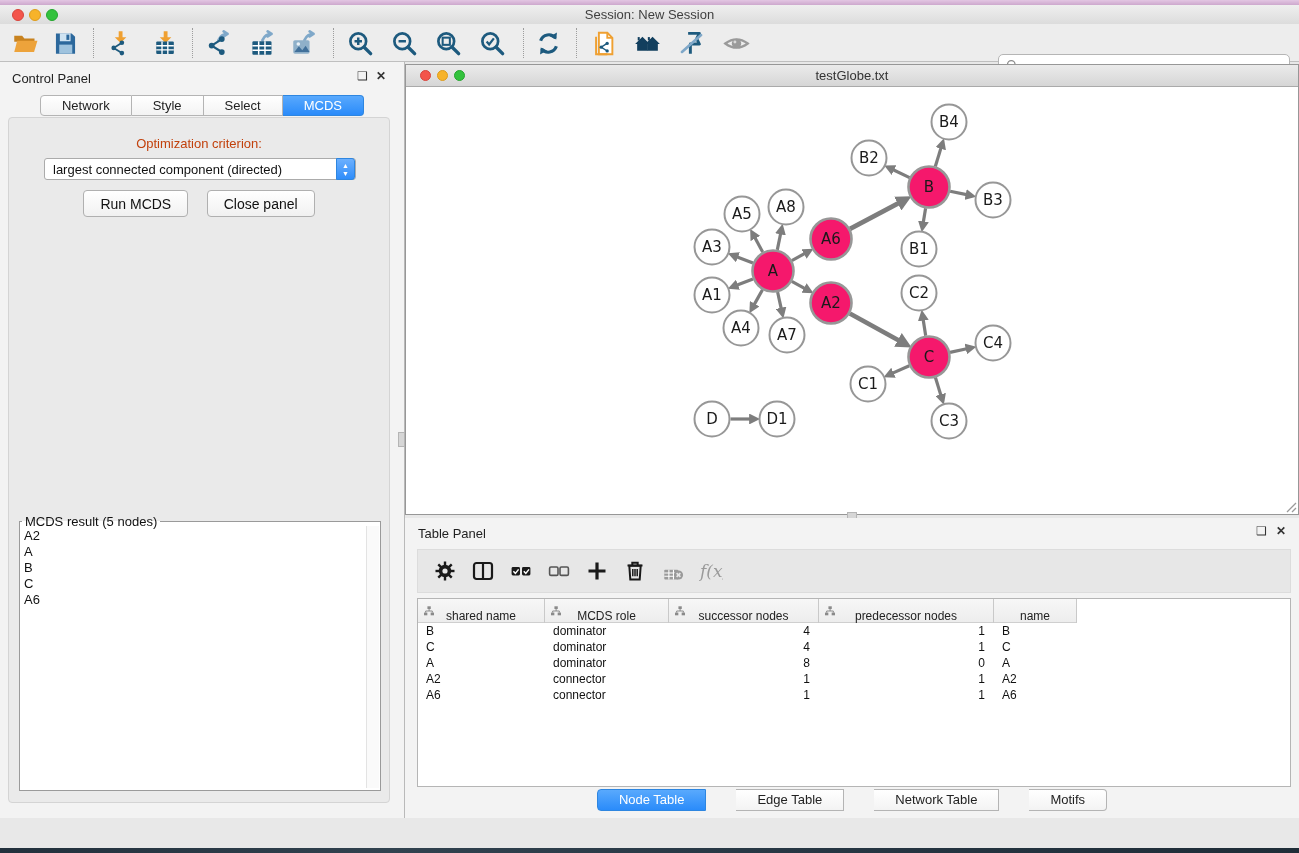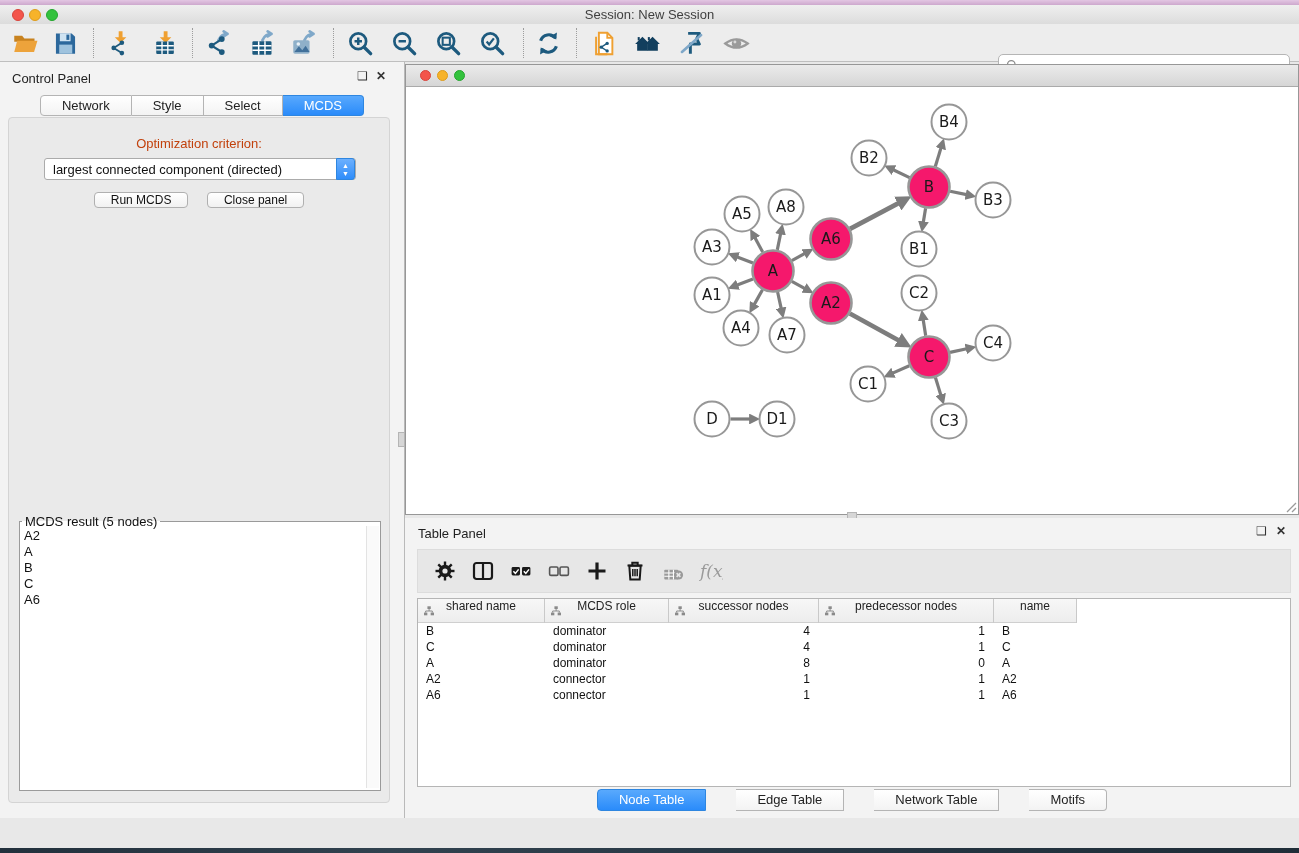--- a/index.html
+++ b/index.html
@@ -45,21 +45,21 @@
   .cp-body { position:absolute; left:8px; top:55px; width:382px; height:686px;
     background:#eaeaea; border:1px solid #d4d4d4; border-radius:4px; }
   .opt-label { position:absolute; left:0; width:100%; top:18px; text-align:center; font-size:13px; color:#c2410c; }
   .criterion { position:absolute; left:35px; top:40px; width:312px; height:22px; background:#fff;
     border:1px solid #ababab; border-radius:3px; cursor:pointer; }
   .criterion .val { position:absolute; left:8px; top:3px; font-size:13px; color:#111; white-space:nowrap; }
   .criterion .stepper { position:absolute; right:0; top:-1px; width:19px; height:22px; border-radius:0 3px 3px 0;
     background:linear-gradient(#6cb0fe,#2f8dfa); color:#fff; font-size:7px; line-height:8px;
     text-align:center; padding-top:3px; border:1px solid #2e86e0; }
   .cp-buttons { position:absolute; left:0; top:72px; width:100%; text-align:center; }
-  .push-btn { height:16px; font-size:12px; color:#111; background:linear-gradient(#ffffff,#f1f1f1);
+  .push-btn { height:27px; font-size:14px; color:#111; background:linear-gradient(#ffffff,#f1f1f1);
     border:1px solid #b0b0b0; border-radius:4px; padding:0 16px; margin:0 7px; cursor:pointer; }
   .result-box { position:absolute; left:10px; top:396px; width:362px; height:277px; }
   .result-box fieldset { width:100%; height:100%; border:1px solid #9a9a9a; background:#fff; }
   .result-box legend { font-size:13px; color:#111; margin-left:2px; padding:0 3px; }
   .result-list { position:absolute; left:3px; top:14px; right:16px; bottom:4px; overflow:hidden; }
   .result-item { font-size:13px; color:#111; line-height:16px; padding-left:2px; }
   .result-scroll { position:absolute; top:12px; right:2px; bottom:3px; width:13px;
     background:#fafafa; border-left:1px solid #e3e3e3; }
   .cp-divider { position:absolute; left:398px; top:432px; width:7px; height:15px;
     background:#d6d6d6; border:1px solid #b5b5b5; }
@@ -84,21 +84,21 @@
   .tp-header { position:absolute; left:13px; top:8px; font-size:13px; color:#222; }
   .tp-toolbar { position:absolute; left:12px; top:31px; width:874px; height:44px;
     background:#e7e7e7; border:1px solid #dcdcdc; display:flex; align-items:center; padding-left:8px; }
   .tpt-btn { width:38px; height:36px; border:none; background:transparent; display:flex;
     align-items:center; justify-content:center; cursor:pointer; }
   .tpt-btn svg { width:24px; height:24px; }
   .data-table { position:absolute; left:12px; top:80px; width:874px; height:189px;
     background:#fff; border:1px solid #b5b5b5; overflow:hidden; }
   .thead { position:absolute; left:0; top:0; height:24px; display:flex;
     background:linear-gradient(#f7f7f7,#ededed); border-bottom:1px solid #cfcfcf; }
-  .th { position:relative; height:24px; display:flex; align-items:flex-start; justify-content:center;
+  .th { position:relative; height:24px; display:flex; align-items:flex-end; justify-content:center;
     border-right:1px solid #c9c9c9; font-size:12px; color:#222; cursor:pointer; }
   .th svg { position:absolute; left:6px; top:7px; width:10px; height:10px; }
   .tbody { position:absolute; left:0; top:24px; right:0; bottom:0; }
   .tr { display:flex; height:16px; cursor:default; }
   .td { font-size:12px; color:#111; line-height:16px; white-space:nowrap; overflow:hidden; }
   .td.left { padding-left:8px; text-align:left; }
   .td.right { padding-right:9px; text-align:right; }
 
   .table-tabs { position:absolute; left:0; top:271px; width:100%; display:flex; justify-content:center;gap:30px; }
   .table-tabs .tab-btn { height:22px; line-height:20px; }
@@ -315,20 +315,21 @@
       </div>
     </div>
   </div>
   <div class="cp-divider"></div>
 
   <div class="net-window">
     <div class="net-titlebar">
       <span class="tl red" style="left:14px;"></span>
       <span class="tl yellow" style="left:31px;"></span>
       <span class="tl green" style="left:48px;"></span>
+      <span class="title">testGlobe.txt</span>
     </div>
     <div class="net-canvas">
       <svg id="net-svg" viewBox="0 0 890 425">
           <defs>
             <marker id="arr" viewBox="0 0 10 10" refX="2" refY="5" markerWidth="3.4" markerHeight="3.4" orient="auto-start-reverse">
               <path d="M0 0 L10 5 L0 10z" fill="#7d7d7d"></path>
             </marker>
           </defs>
           <line x1="355.7" y1="164.1" x2="347.3" y2="148.6" stroke="#7d7d7d" stroke-width="3.2" marker-end="url(#arr)"></line>
           <line x1="370.3" y1="161.9" x2="373.9" y2="144.2" stroke="#7d7d7d" stroke-width="3.2" marker-end="url(#arr)"></line>

